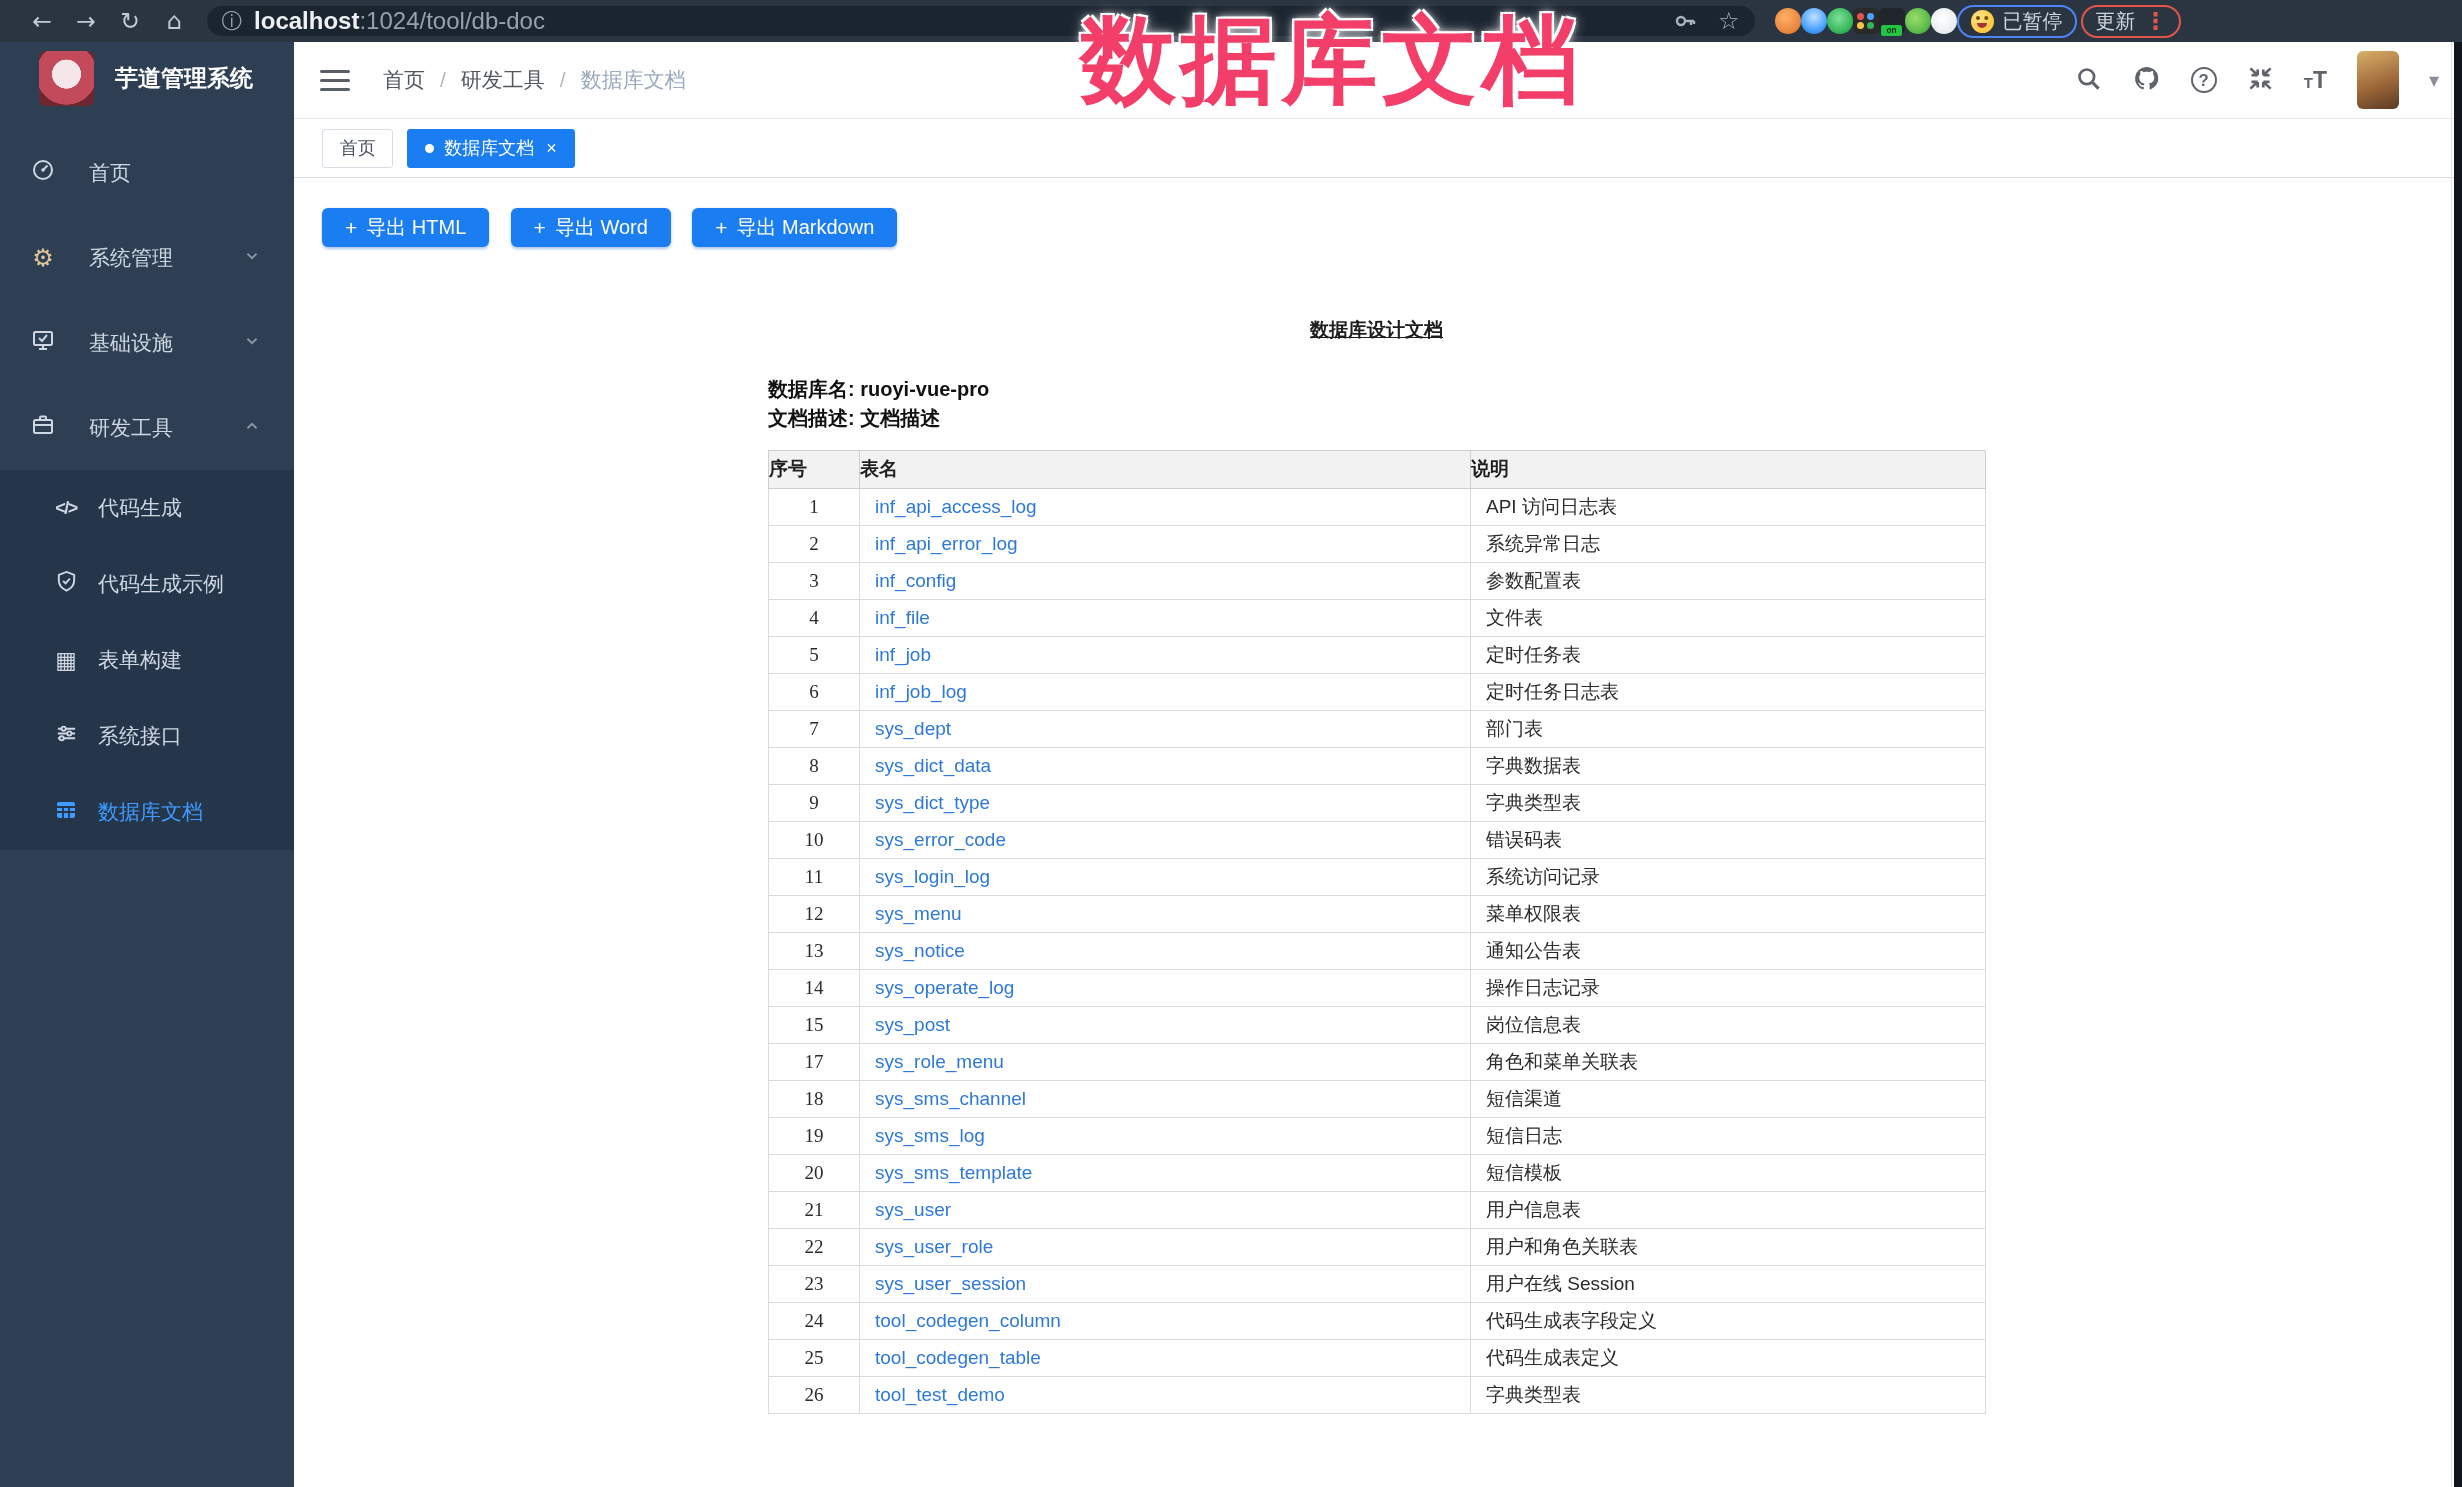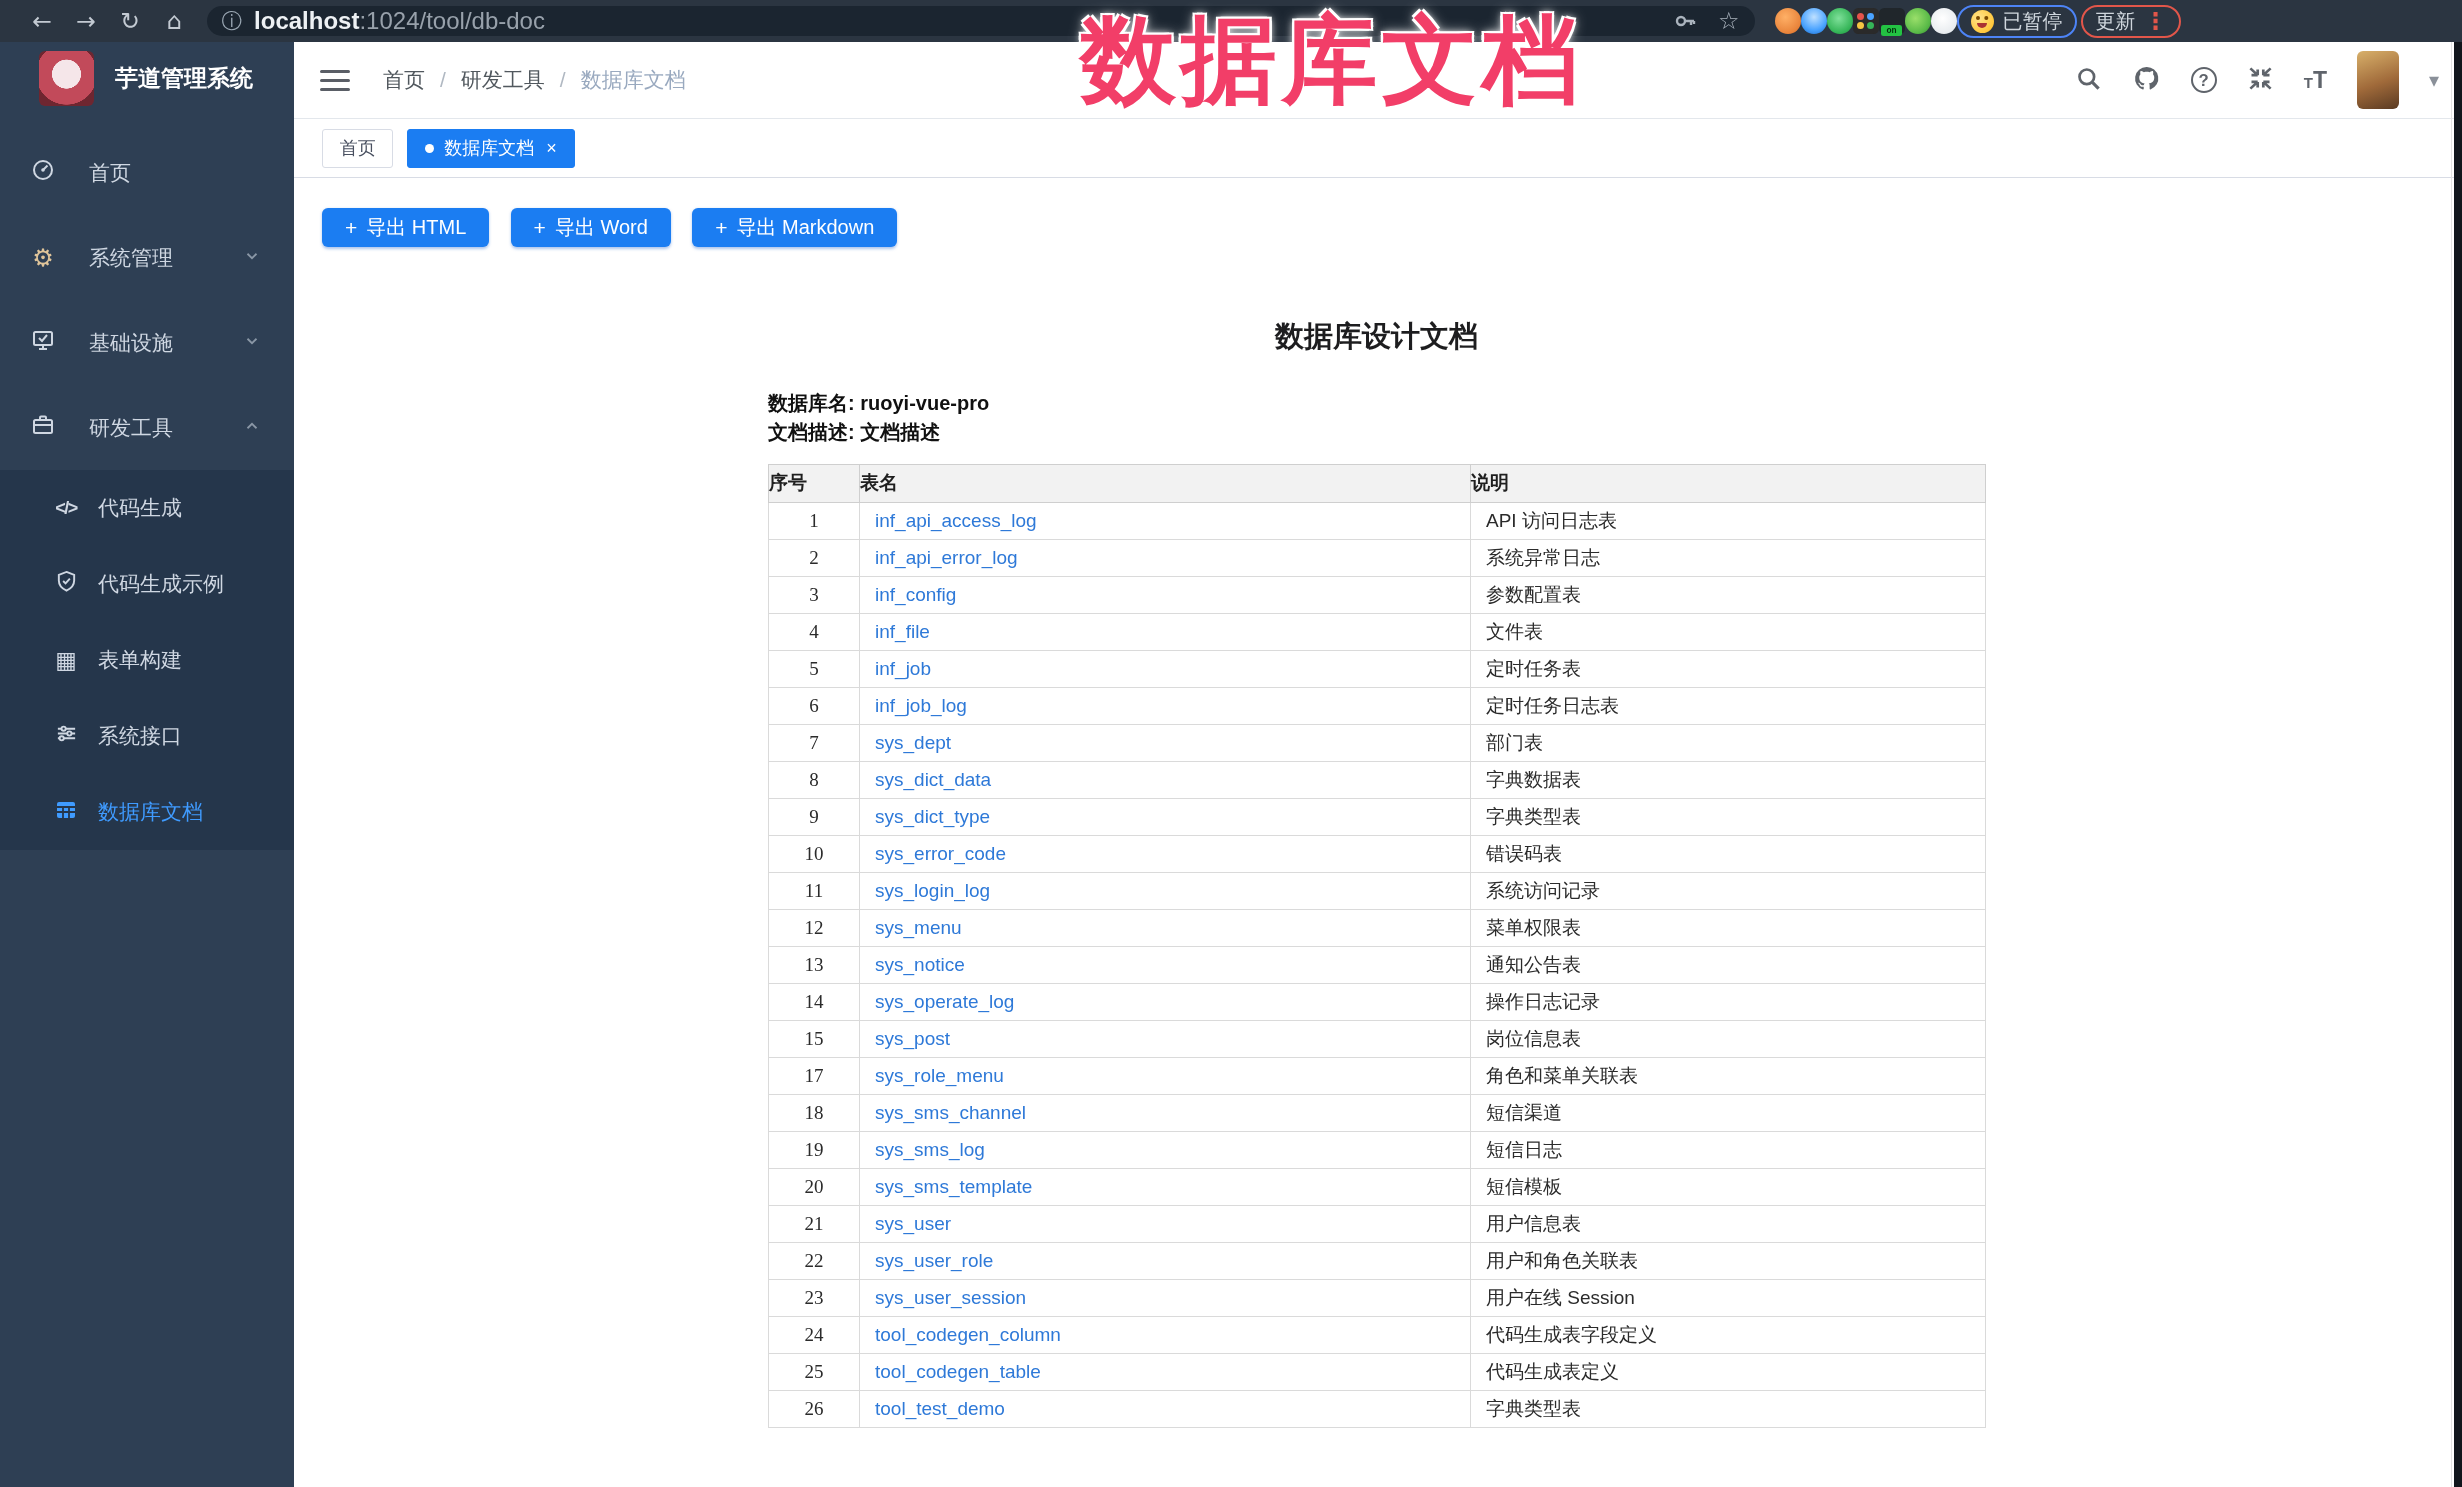--- a/index.html
+++ b/index.html
@@ -100,22 +100,22 @@
 
   
   .content { flex:1; background:#fff; position:relative; overflow:hidden; }
   .btn-row { padding:30px 0 0 28px; }
   .btn { display:inline-flex; align-items:center; height:39px; padding:0 23px;
     background:#1b7df2; color:#fff; font-size:20px; border:none; border-radius:6px;
     margin-right:18px; cursor:pointer; box-shadow:0 1.5px 3px rgba(20,90,200,.35); }
   .btn .plus { margin-right:9px; font-size:21px; }
 
   .doc { width:1217px; margin-left:474px; }
-  .doc-title { text-align:center; font-size:29px; font-weight:bold; color:#1d1d1f;
-    margin-top:70px; }
+  .doc-title { text-align:center; font-size:19px; font-weight:bold; color:#1d1d1f;
+    margin-top:70px;text-decoration:underline; }
   .meta { margin-top:32px; font-size:20px; color:#111; line-height:29px; }
   .meta b { font-weight:bold; }
   .meta .lab { font-weight:bold; }
   table.db { border-collapse:collapse; table-layout:fixed; width:1217px; margin-top:16.7px; }
   table.db th { background:#f2f2f2; border:0.8px solid #cfcfcf; height:38px;
     font-size:19px; font-weight:bold; color:#1f1f1f; text-align:left; }
   table.db td { border:0.8px solid #dadada; height:37px; font-size:19px; padding:0 15px; color:#2b2b2b; }
   td.c-num { text-align:center; font-family:"Liberation Serif","DejaVu Serif",serif; }
   td.c-name a { color:#2e79d8; text-decoration:none; cursor:pointer; }
   .col-num { width:91px; } .col-name { width:611px; } .col-desc { width:515px; }

